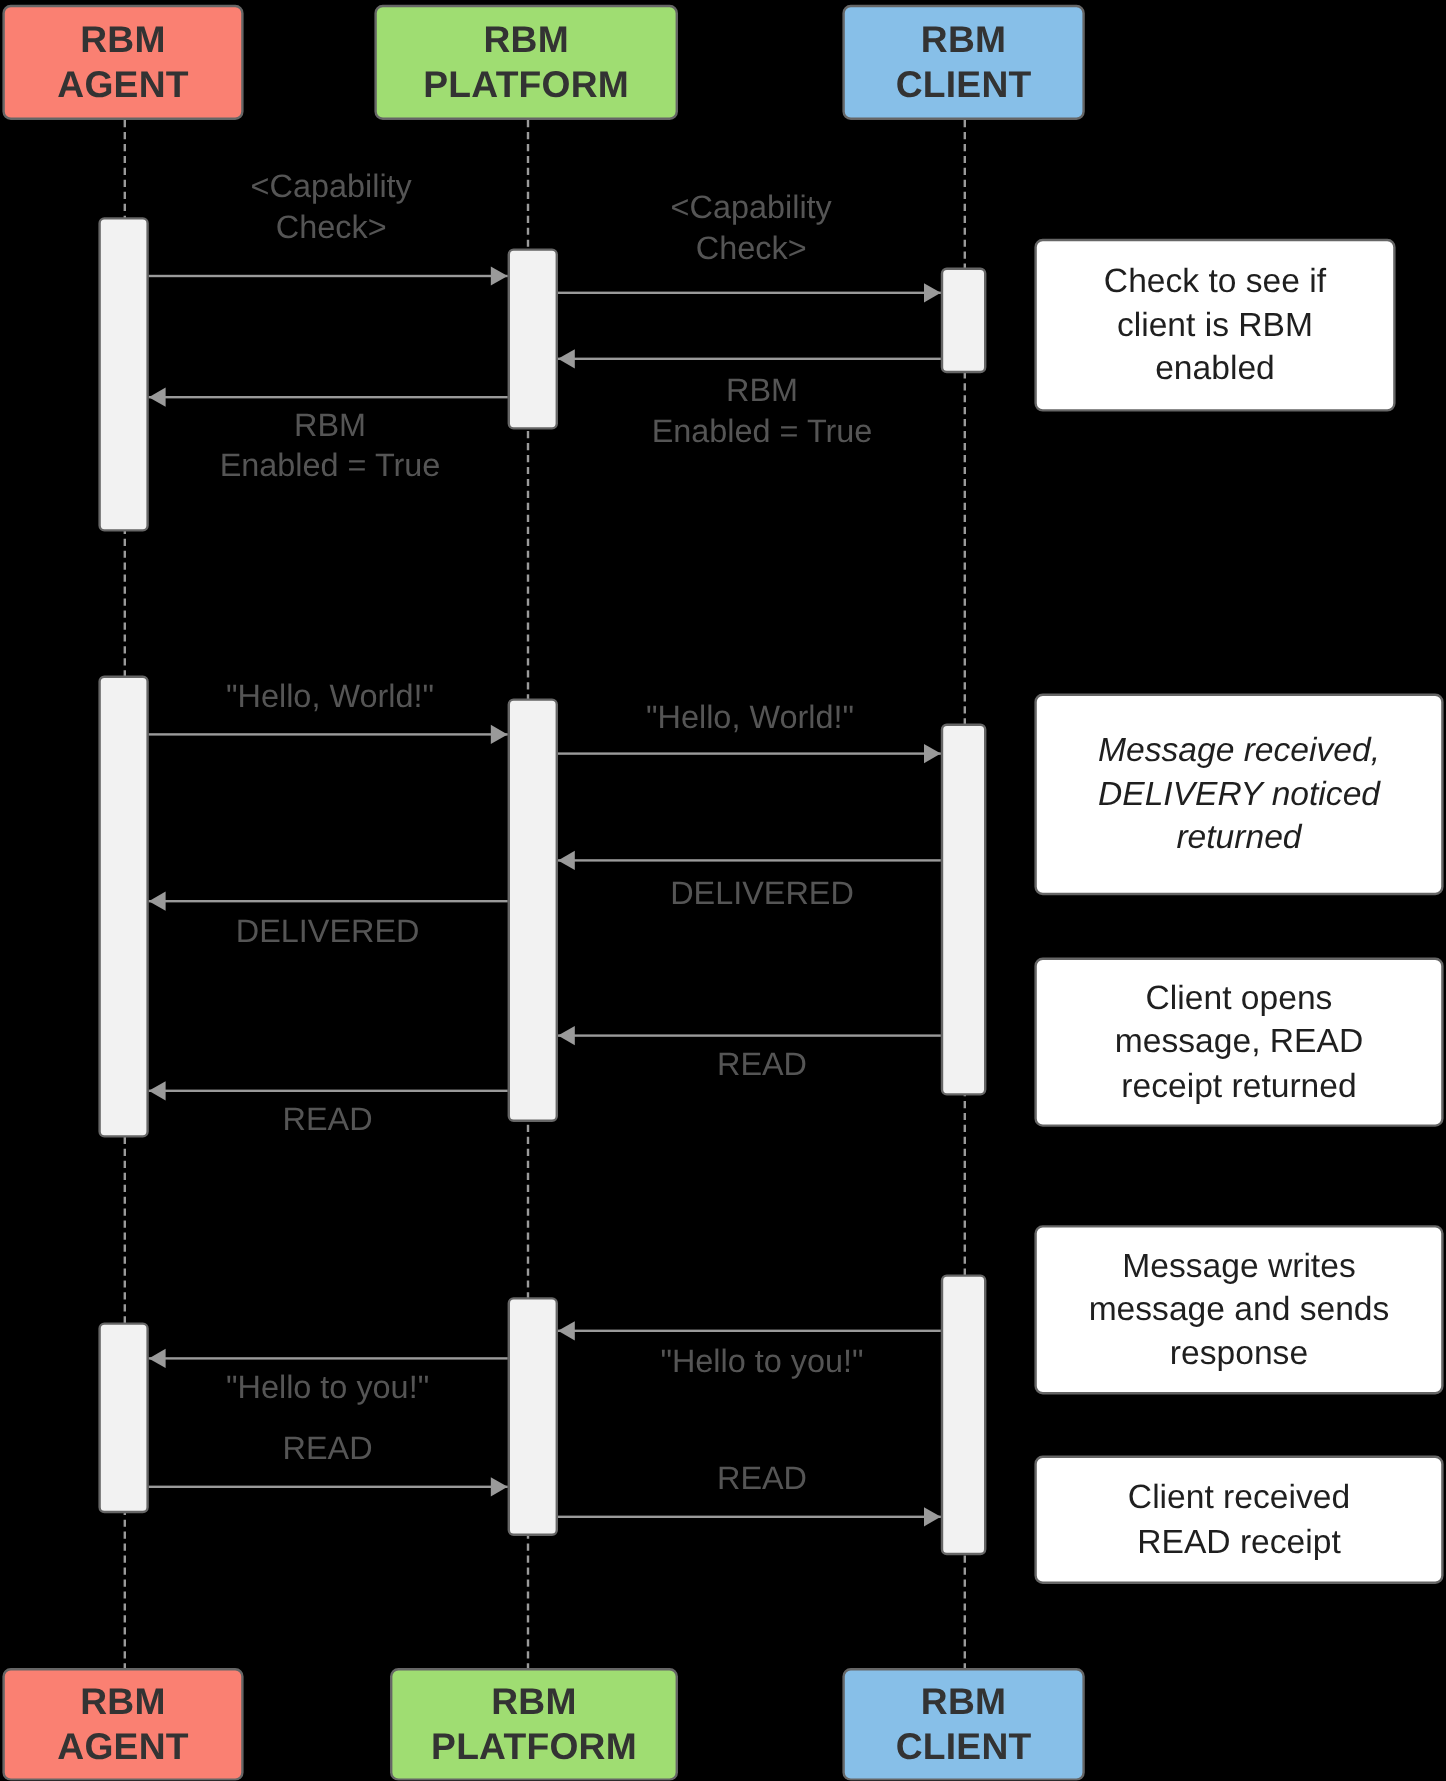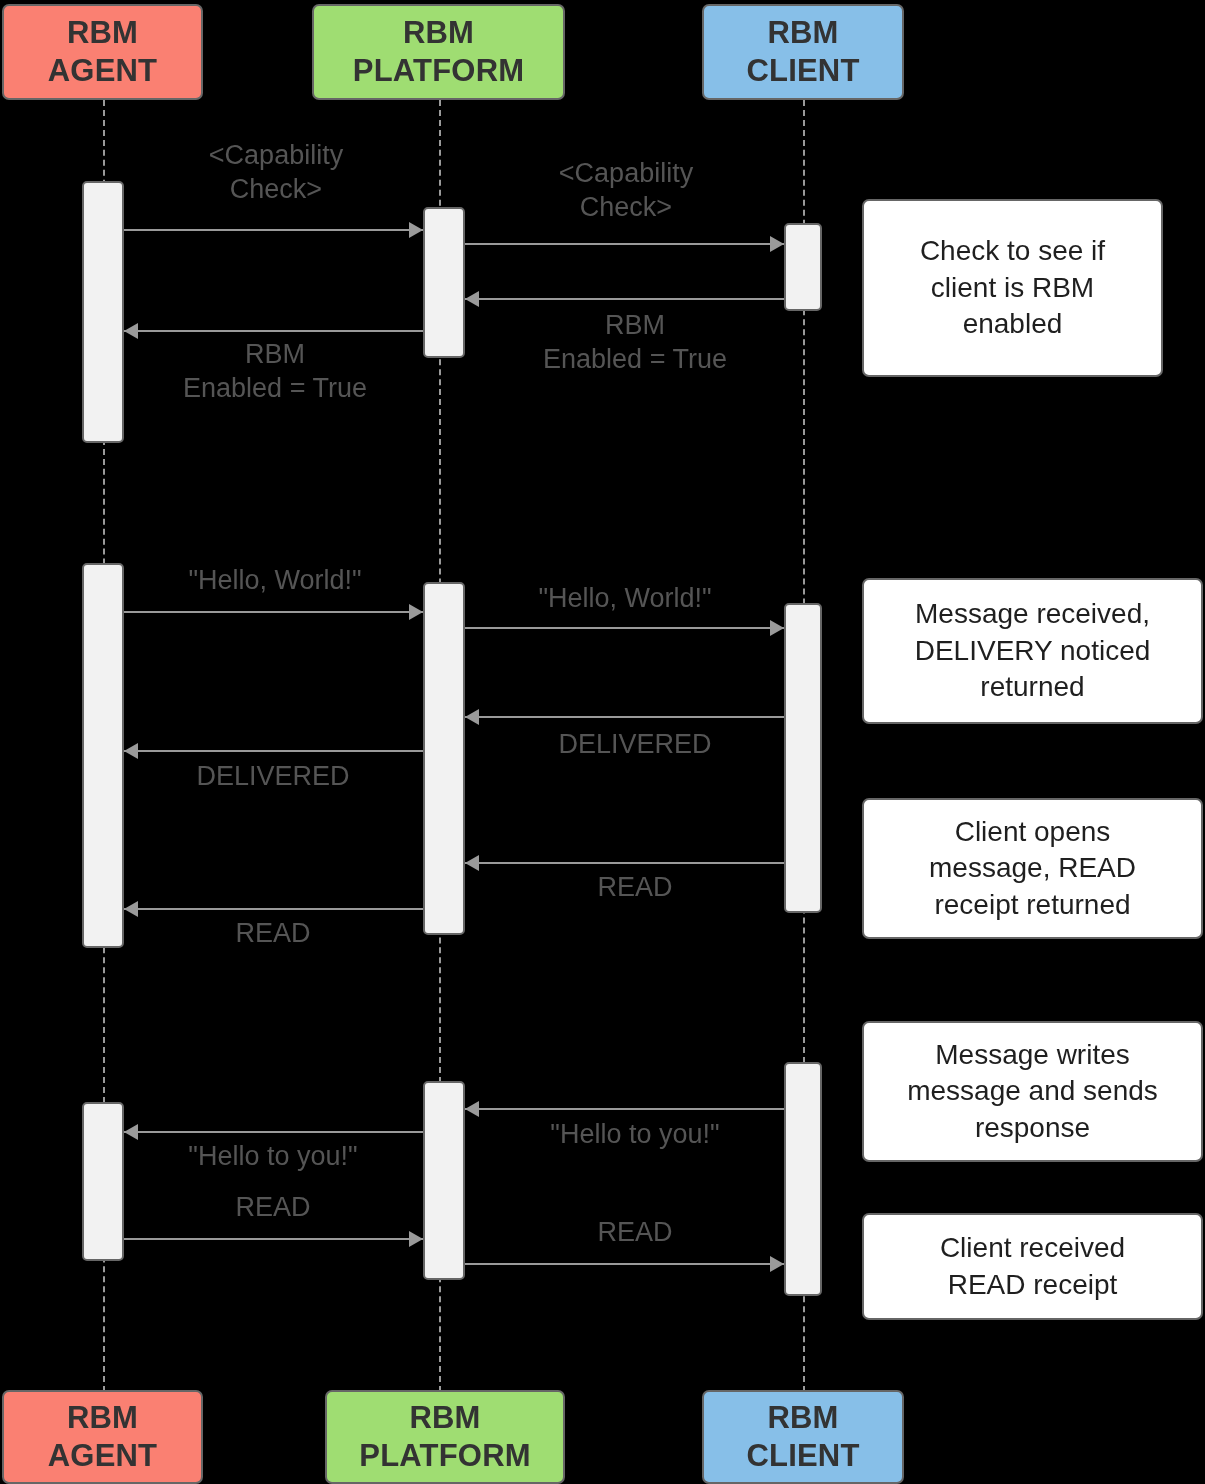--- a/index.html
+++ b/index.html
@@ -189,24 +189,24 @@
         <div class="arrow-head right" style="top: 1231px; left: 409px;"></div>
         <div class="msg-label" style="left: 128px; top: 1190px; width: 290px;">READ</div>
       </div>
       <div>
         <div class="msg-line" style="left: 465px; top: 1263px; width: 319px;"></div>
         <div class="arrow-head right" style="top: 1256px; left: 770px;"></div>
         <div class="msg-label" style="left: 490px; top: 1215px; width: 290px;">READ</div>
       </div>
     </div>
   <div id="layer-notes">
-      <div class="note" style="left: 862px; top: 199px; width: 301px; height: 178px;">Check to see if
+      <div class="note" style="left: 862px; top: 199px; width: 301px; height: 144px;">Check to see if
 client is RBM
 enabled</div>
-      <div class="note" style="left: 862px; top: 578px; width: 341px; height: 146px;">Message received,
+      <div class="note" style="left: 862px; top: 578px; width: 341px; height: 168px; font-style: italic;">Message received,
 DELIVERY noticed
 returned</div>
       <div class="note" style="left: 862px; top: 798px; width: 341px; height: 141px;">Client opens
 message, READ
 receipt returned</div>
       <div class="note" style="left: 862px; top: 1021px; width: 341px; height: 141px;">Message writes
 message and sends
 response</div>
       <div class="note" style="left: 862px; top: 1213px; width: 341px; height: 107px;">Client received
 READ receipt</div>

